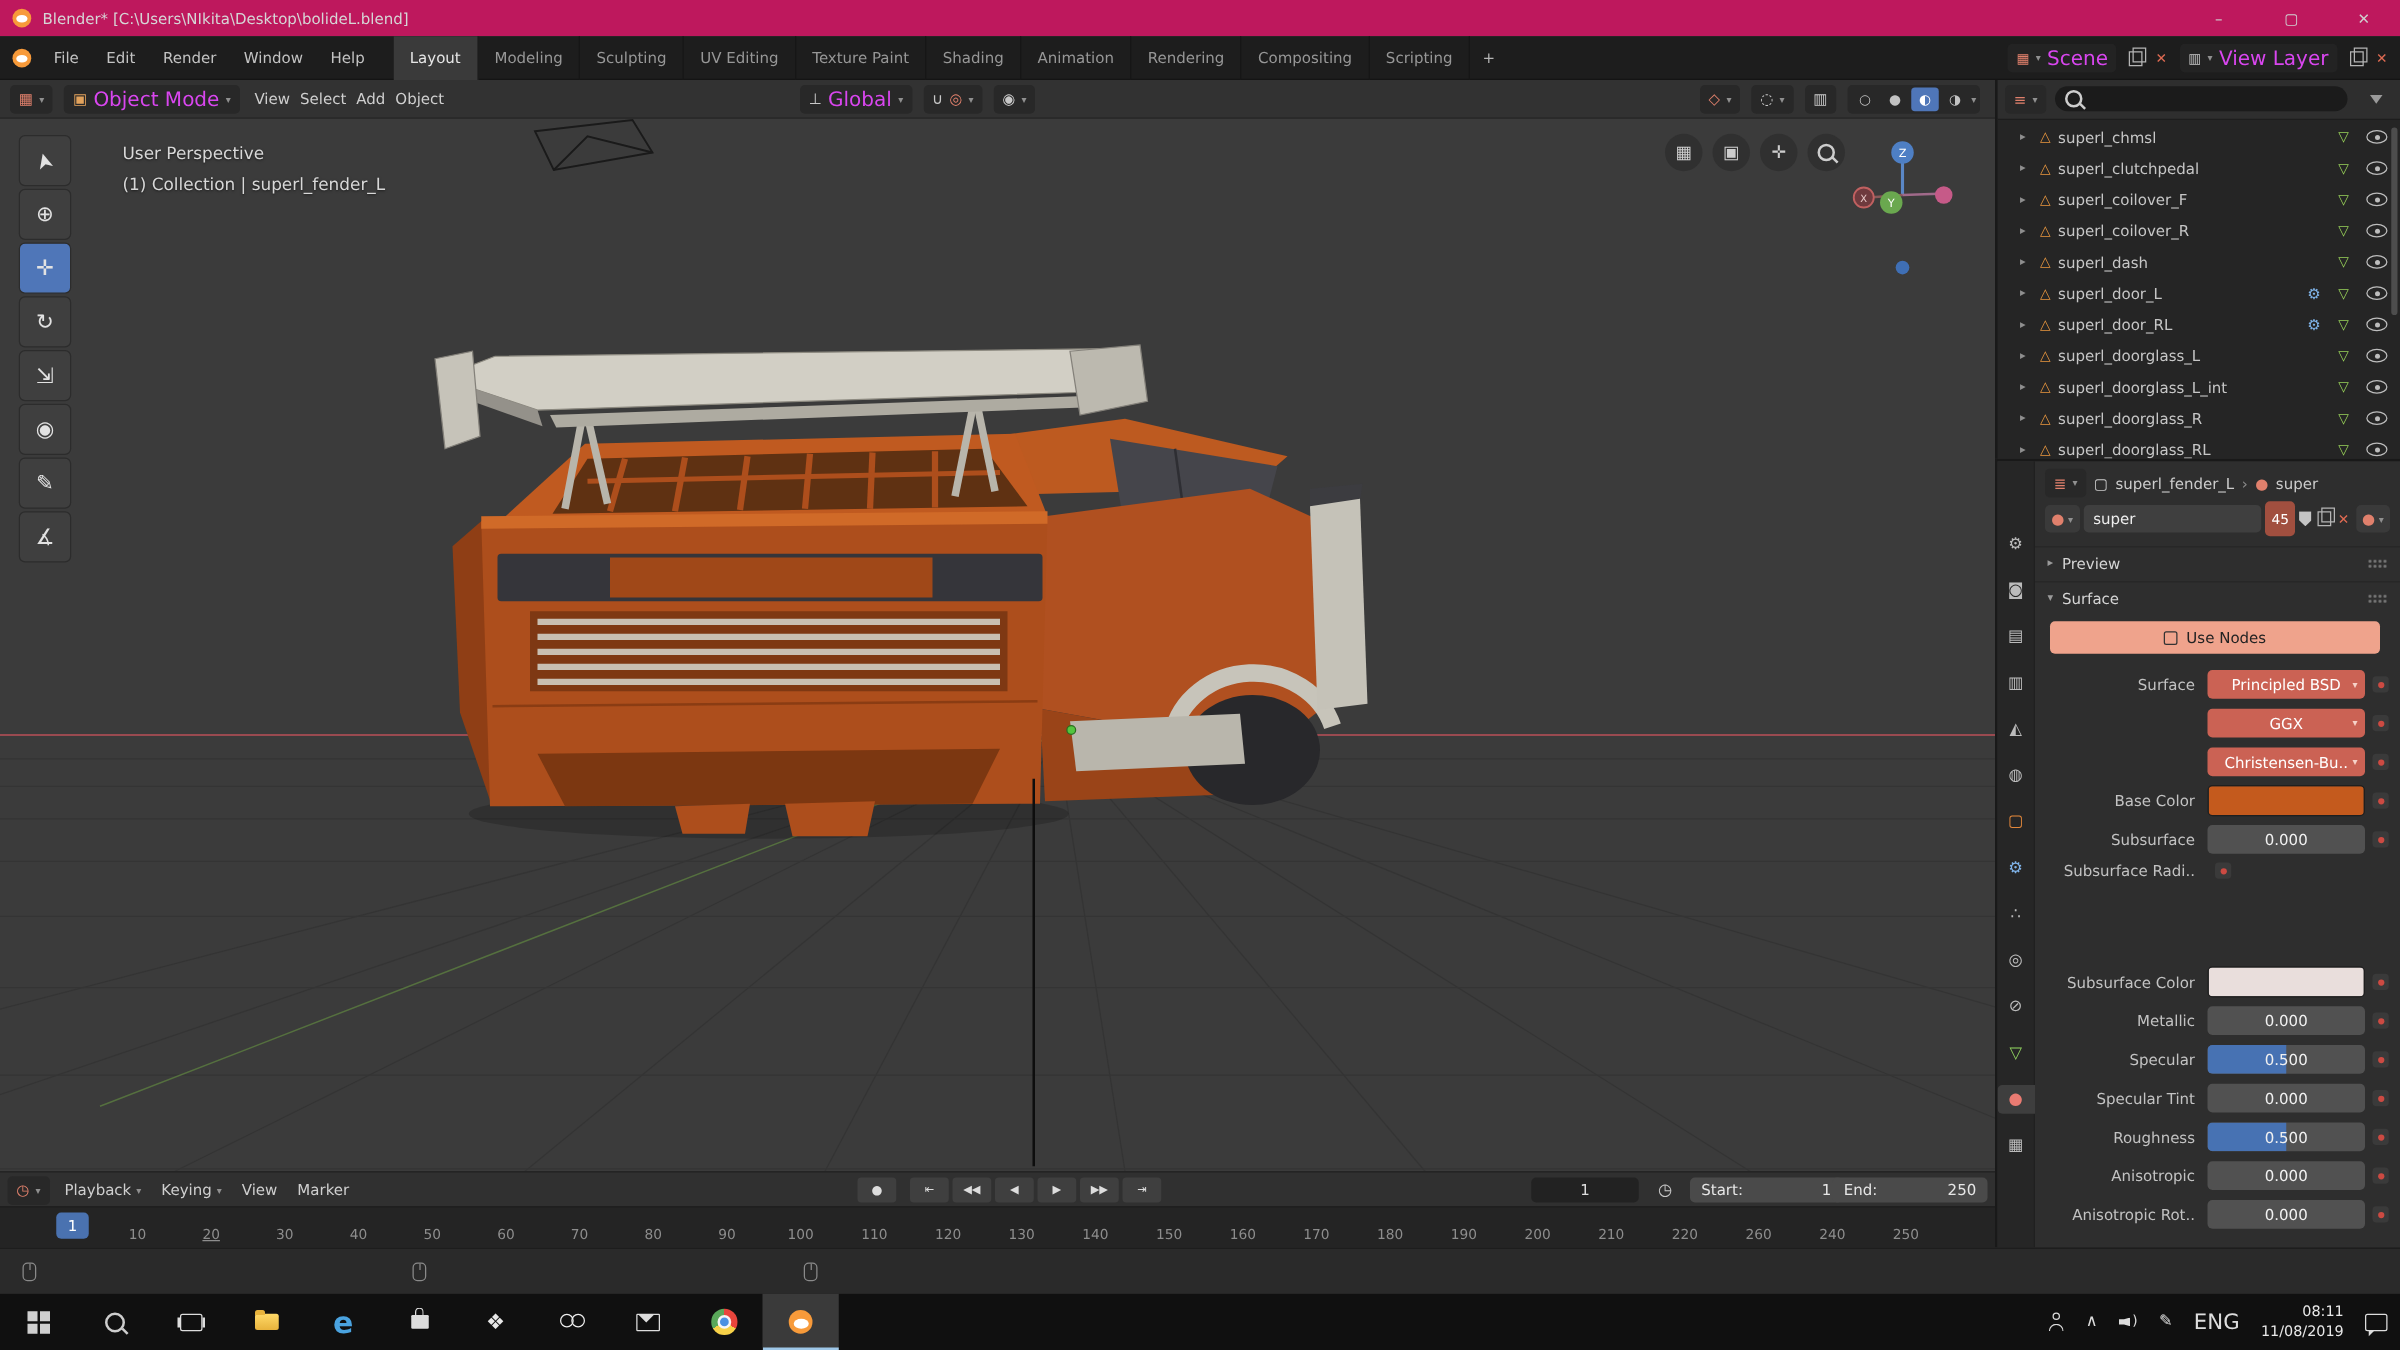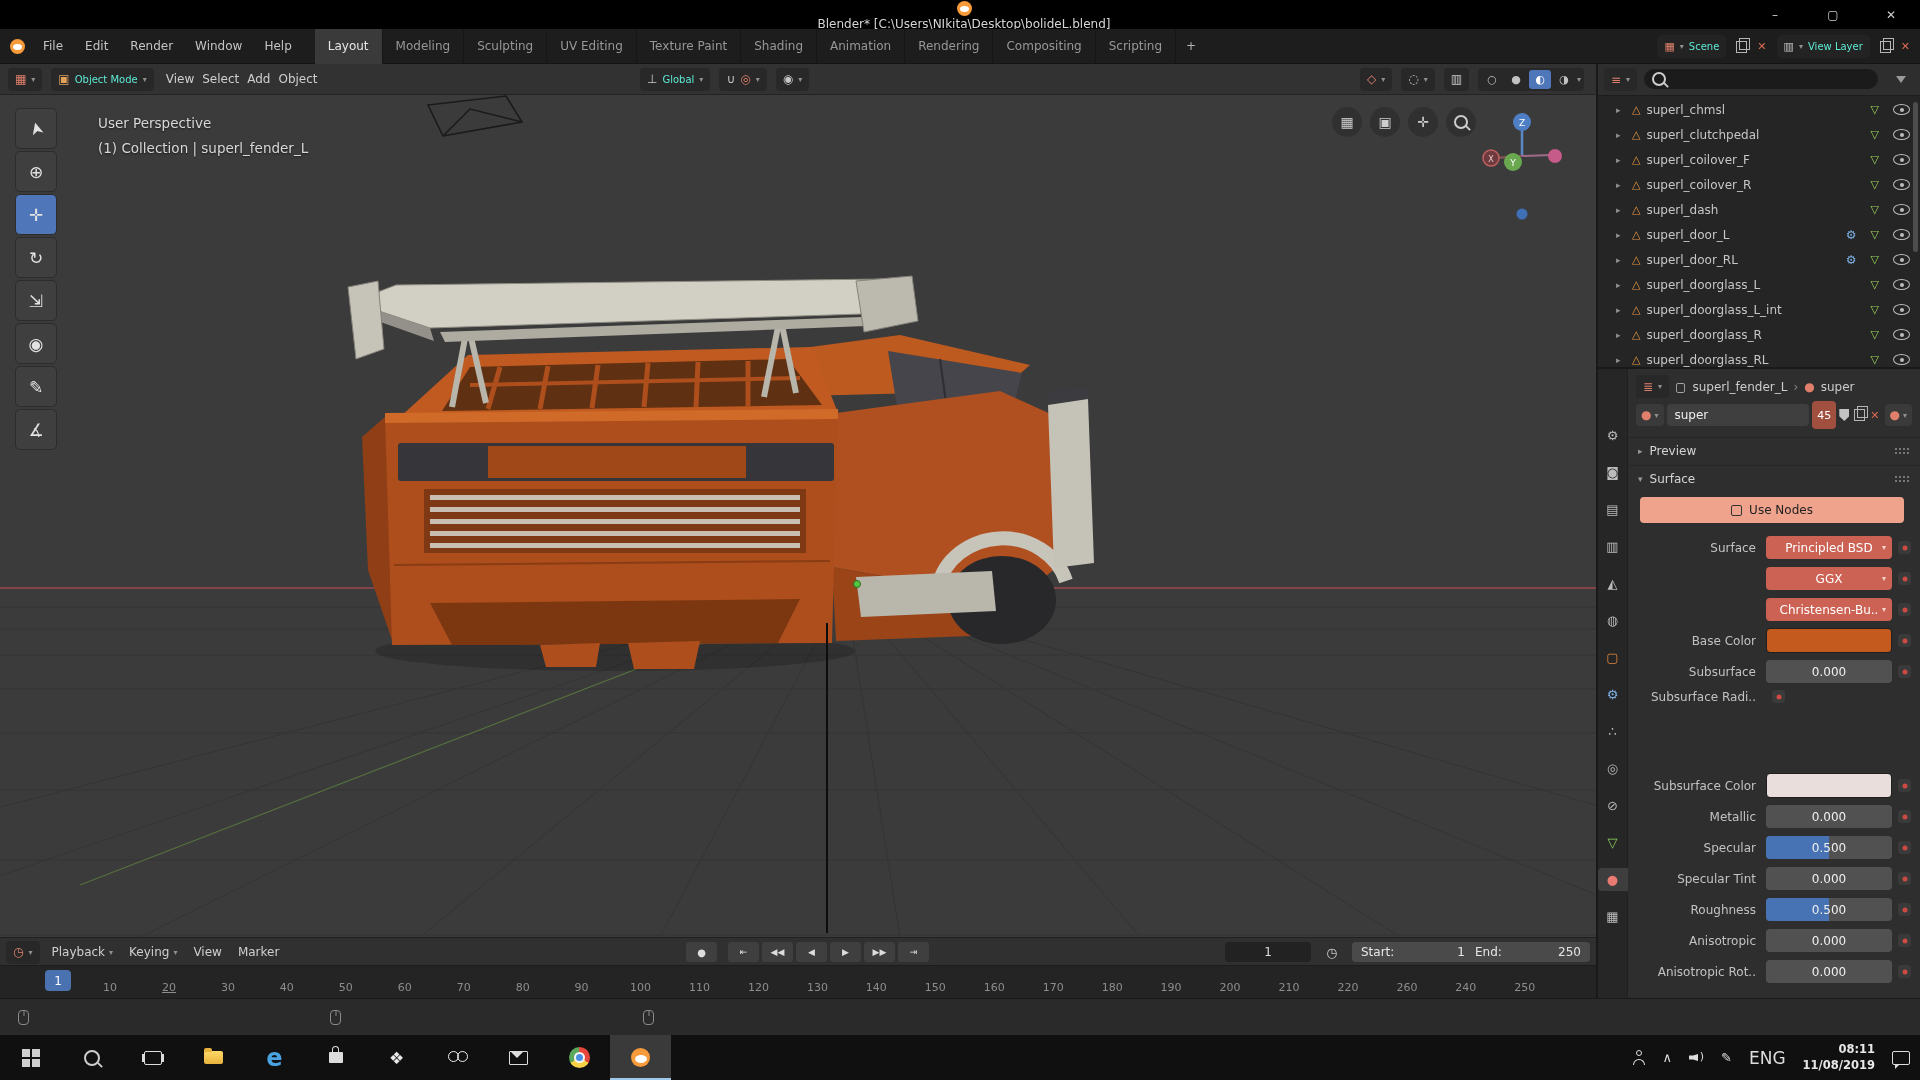--- a/index.html
+++ b/index.html
@@ -1,40 +1,40 @@
 <!DOCTYPE html>
 <html style="--car-body: #ad4e1c; --car-wing: #d2cfc5; --axis-x: #9a4a50; --axis-y: #55703f;"><head>
 <meta charset="utf-8">
 <style>
   html,body{margin:0;padding:0;background:#000;}
   #app{position:relative;width:1920px;height:1080px;overflow:hidden;background:#3b3b3b;
        font-family:"DejaVu Sans","Liberation Sans",sans-serif;font-size:12px;color:#c8c8c8;
        -webkit-font-smoothing:antialiased;}
   
-  #titlebar{position:absolute;left:0;top:0;width:1920px;height:29px;background:#000000;display:flex;align-items:center;flex-direction:column;}
+  #titlebar{position:absolute;left:0;top:0;width:1920px;height:29px;background:#be185d;display:flex;align-items:center;}
   #titlebar .title{color:#d6d6d6;font-size:12px;margin-left:8px;}
   .blender-mini{position:relative;width:17px;height:17px;margin-left:9px;flex:0 0 auto;}
   .blender-mini::before{content:"";position:absolute;inset:1px;border-radius:50%;background:#f79a3a;}
   .blender-mini::after{content:"";position:absolute;left:4px;top:6px;width:9px;height:6px;background:#fff;border-radius:50%;}
   #win-btns{position:absolute;right:0;top:0;height:29px;display:flex;}
   .win-btn{width:58px;height:29px;display:flex;align-items:center;justify-content:center;color:#cfcfcf;font-size:12px;}
   
   #topbar{position:absolute;left:0;top:29px;width:1920px;height:35px;background:#1d1d1d;display:flex;align-items:center;border-bottom:1px solid #141414;box-sizing:border-box;}
   #tb-menus{display:flex;gap:4px;margin-left:8px;}
   .tb-menu{padding:0 9px;line-height:34px;color:#c3c3c3;font-size:12px;}
   #ws-tabs{display:flex;align-items:flex-end;height:35px;margin-left:14px;}
   .ws-tab{padding:0 13px;line-height:34px;height:35px;color:#979797;font-size:12px;border-right:1px solid #161616;box-sizing:border-box;}
   .ws-tab.active{background:#3a3a3a;color:#e6e6e6;}
   #ws-plus{padding:0 10px;color:#b5b5b5;line-height:34px;}
   #tb-right{position:absolute;right:8px;top:0;height:35px;display:flex;align-items:center;gap:8px;}
   .selector{display:flex;align-items:center;gap:5px;background:#232323;border-radius:4px;height:23px;padding:0 7px;}
   .sel-icon{font-size:11px;color:#e0806c;}
   .sel-icon.gray{color:#c8c8c8;}
   .mini-caret{font-size:8px;color:#909090;}
-  .sel-label{color:#5eead4;font-size:10px;}
+  .sel-label{color:#d946ef;font-size:16px;}
   .copy-ic{position:relative;width:9px;height:10px;border:1.2px solid #b5b5b5;background:transparent;margin-left:2px;}
   .copy-ic::before{content:"";position:absolute;top:-4px;left:2px;width:9px;height:10px;border:1.2px solid #b5b5b5;}
   .x-ic{color:#de6a52;font-size:11px;padding:0 2px;}
   
   #vp-header{position:absolute;left:0;top:64px;width:1596px;height:31px;background:#323232;border-bottom:1px solid #232323;box-sizing:border-box;}
   .hgroup{position:absolute;top:0;height:30px;display:flex;align-items:center;gap:9px;}
   .hbtn{display:flex;align-items:center;gap:5px;background:#282828;border-radius:4px;height:23px;padding:0 7px;}
   .hicon{font-size:12px;color:#c8c8c8;}
   .hicon.salmon{color:#e0806c;}
   .hmenu{color:#cfcfcf;font-size:12px;padding:0 3px;}
@@ -149,21 +149,21 @@
   .blender-big::before{content:"";position:absolute;inset:2px;border-radius:50%;background:#f79a3a;}
   .blender-big::after{content:"";position:absolute;left:6px;top:9px;width:12px;height:8px;background:#fff;border-radius:50%;}
   #tray{position:absolute;right:10px;top:0;height:45px;display:flex;align-items:center;gap:17px;}
   .person{position:relative;width:14px;height:15px;}
   .person::before{content:"";position:absolute;top:0;left:4px;width:6px;height:6px;border:1.4px solid #ddd;border-radius:50%;box-sizing:border-box;}
   .person::after{content:"";position:absolute;bottom:0;left:1px;width:12px;height:6px;border:1.4px solid #ddd;border-bottom:none;border-radius:6px 6px 0 0;box-sizing:border-box;}
   .tray-g{color:#ddd;font-size:13px;}
   .vol{position:relative;width:15px;height:13px;}
   .vol::before{content:"";position:absolute;left:0;top:3px;width:9px;height:7px;background:#ddd;clip-path:polygon(0 20%,45% 20%,100% 0,100% 100%,45% 80%,0 80%);}
   .vol::after{content:")";position:absolute;right:0;top:-1px;color:#ddd;font-size:11px;}
-  #clockblk{text-align:right;color:#e8e8e8;font-size:11.5px;line-height:1.35;font-weight:bold;}
+  #clockblk{text-align:right;color:#e8e8e8;font-size:11.5px;line-height:1.35;}
   .bubble{position:relative;width:16px;height:12px;border:1.4px solid #ddd;border-radius:2px;}
   .bubble::after{content:"";position:absolute;bottom:-5px;left:2px;width:0;height:0;border-top:5px solid #ddd;border-right:5px solid transparent;}
 </style>
 </head>
 <body>
 
 <div id="app" data-name="blender-window">
 
   <div id="titlebar" data-name="title-bar">
     <span class="blender-mini" data-name="blender-logo-icon"></span>

